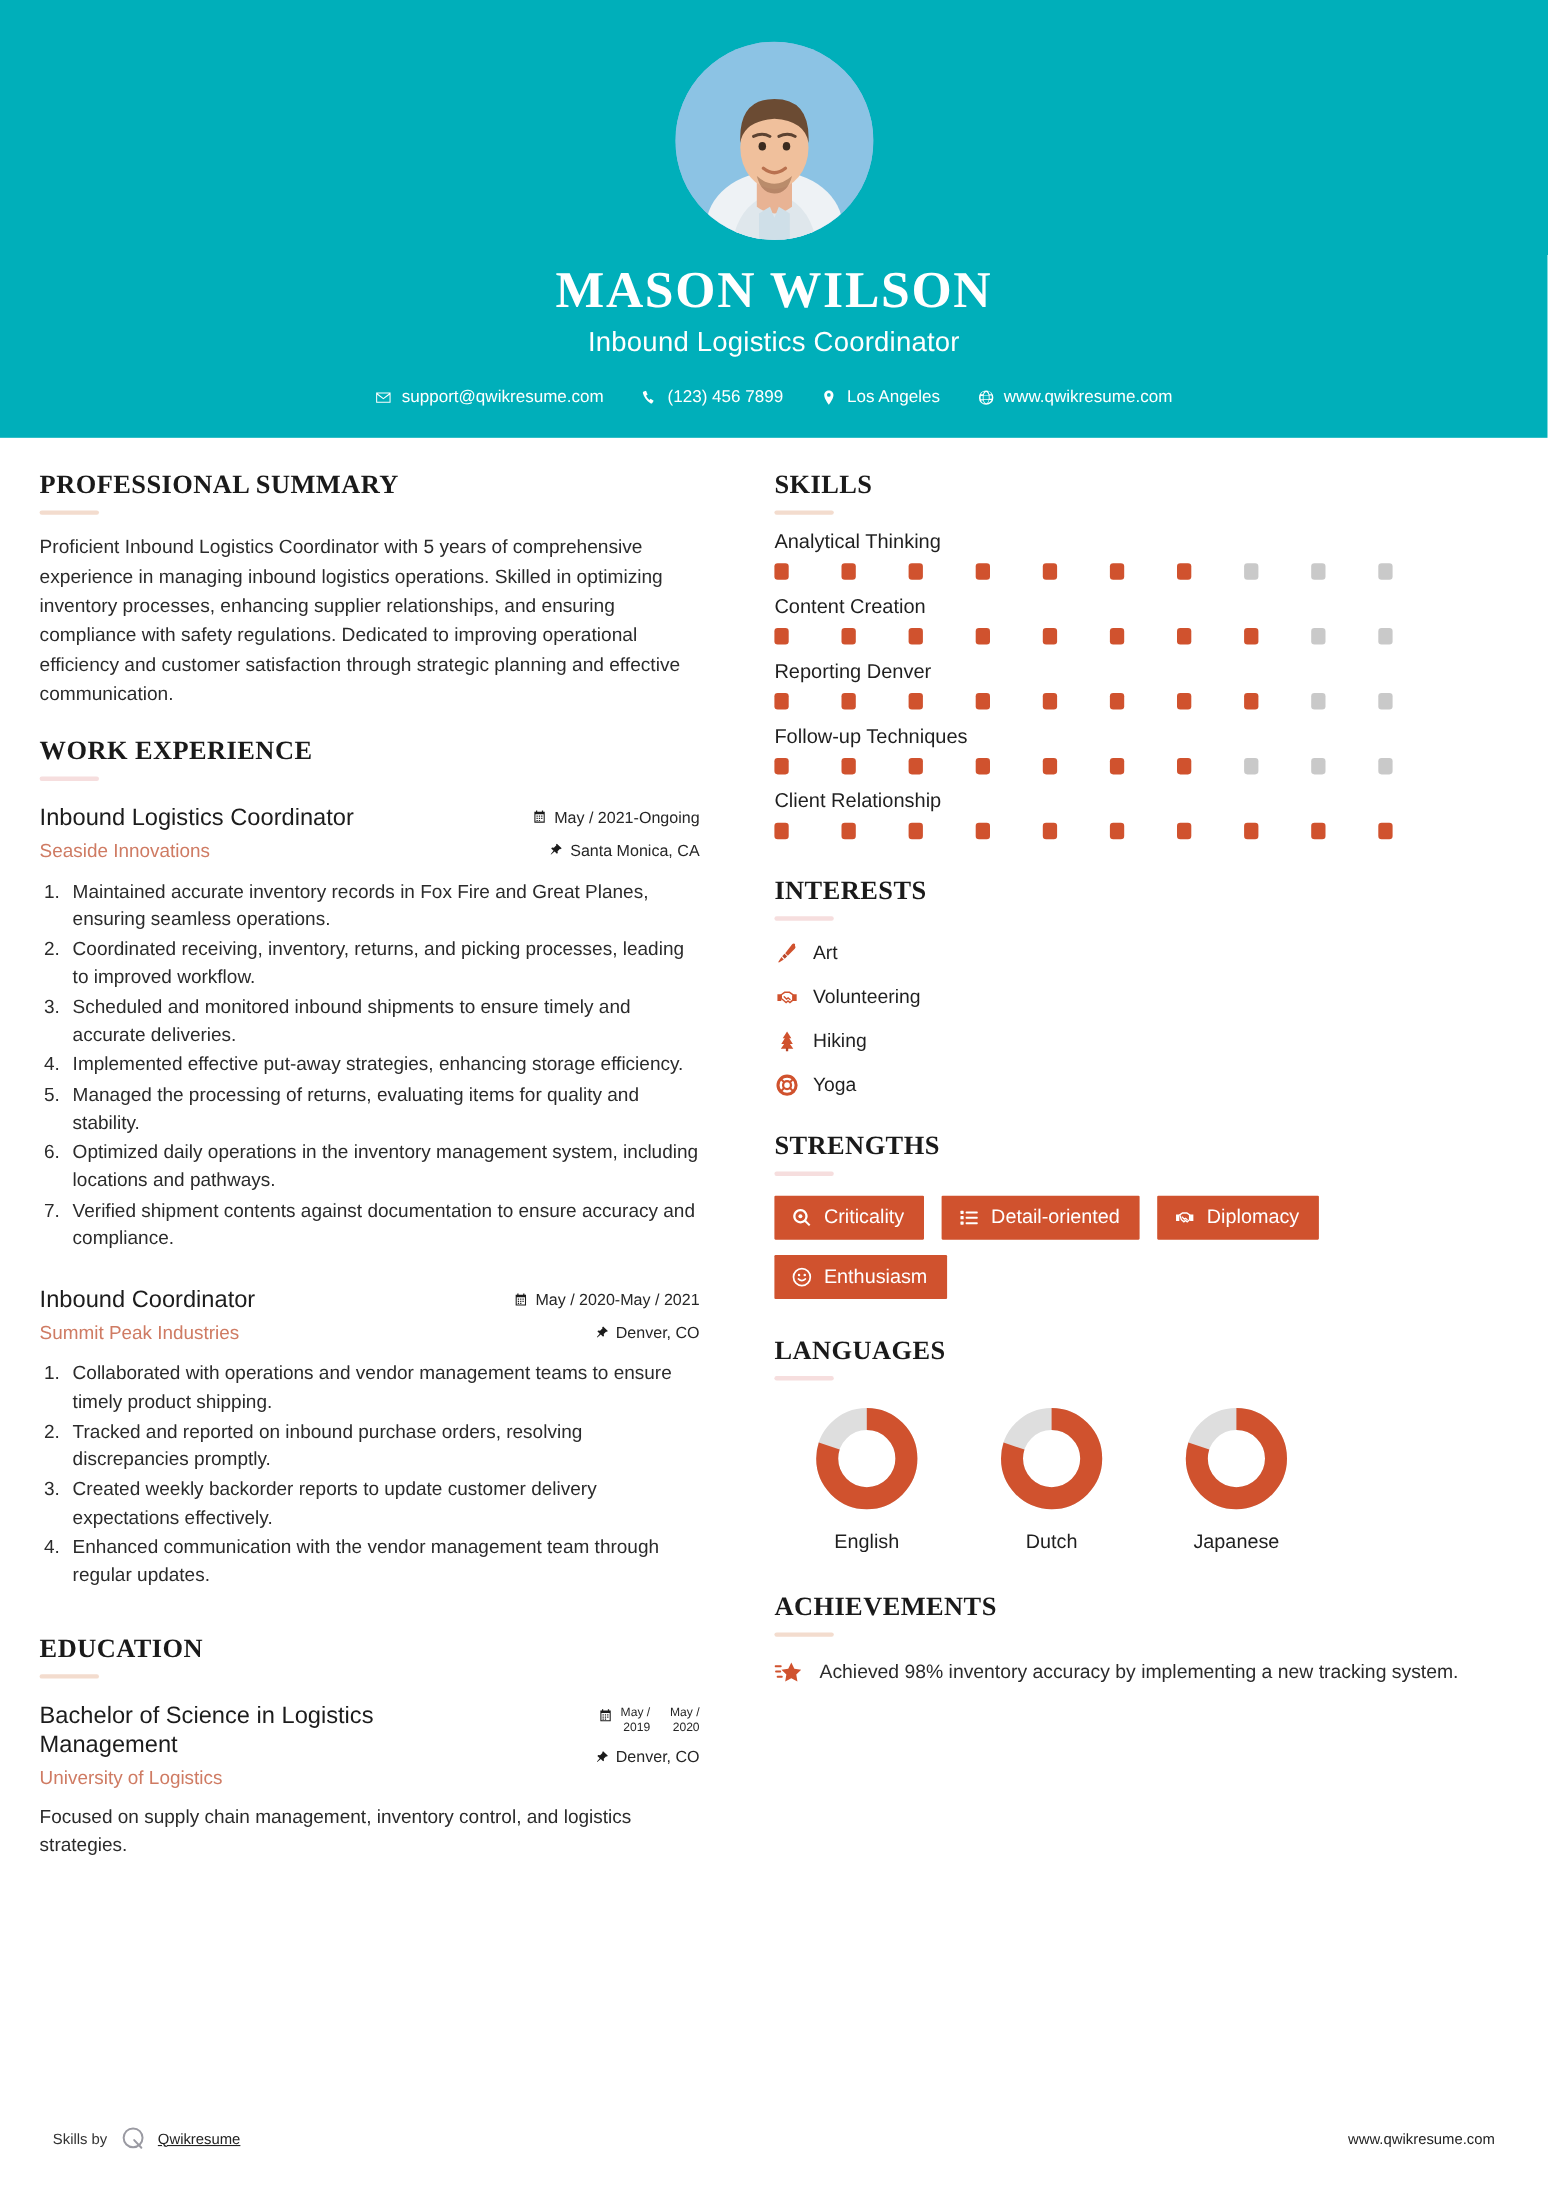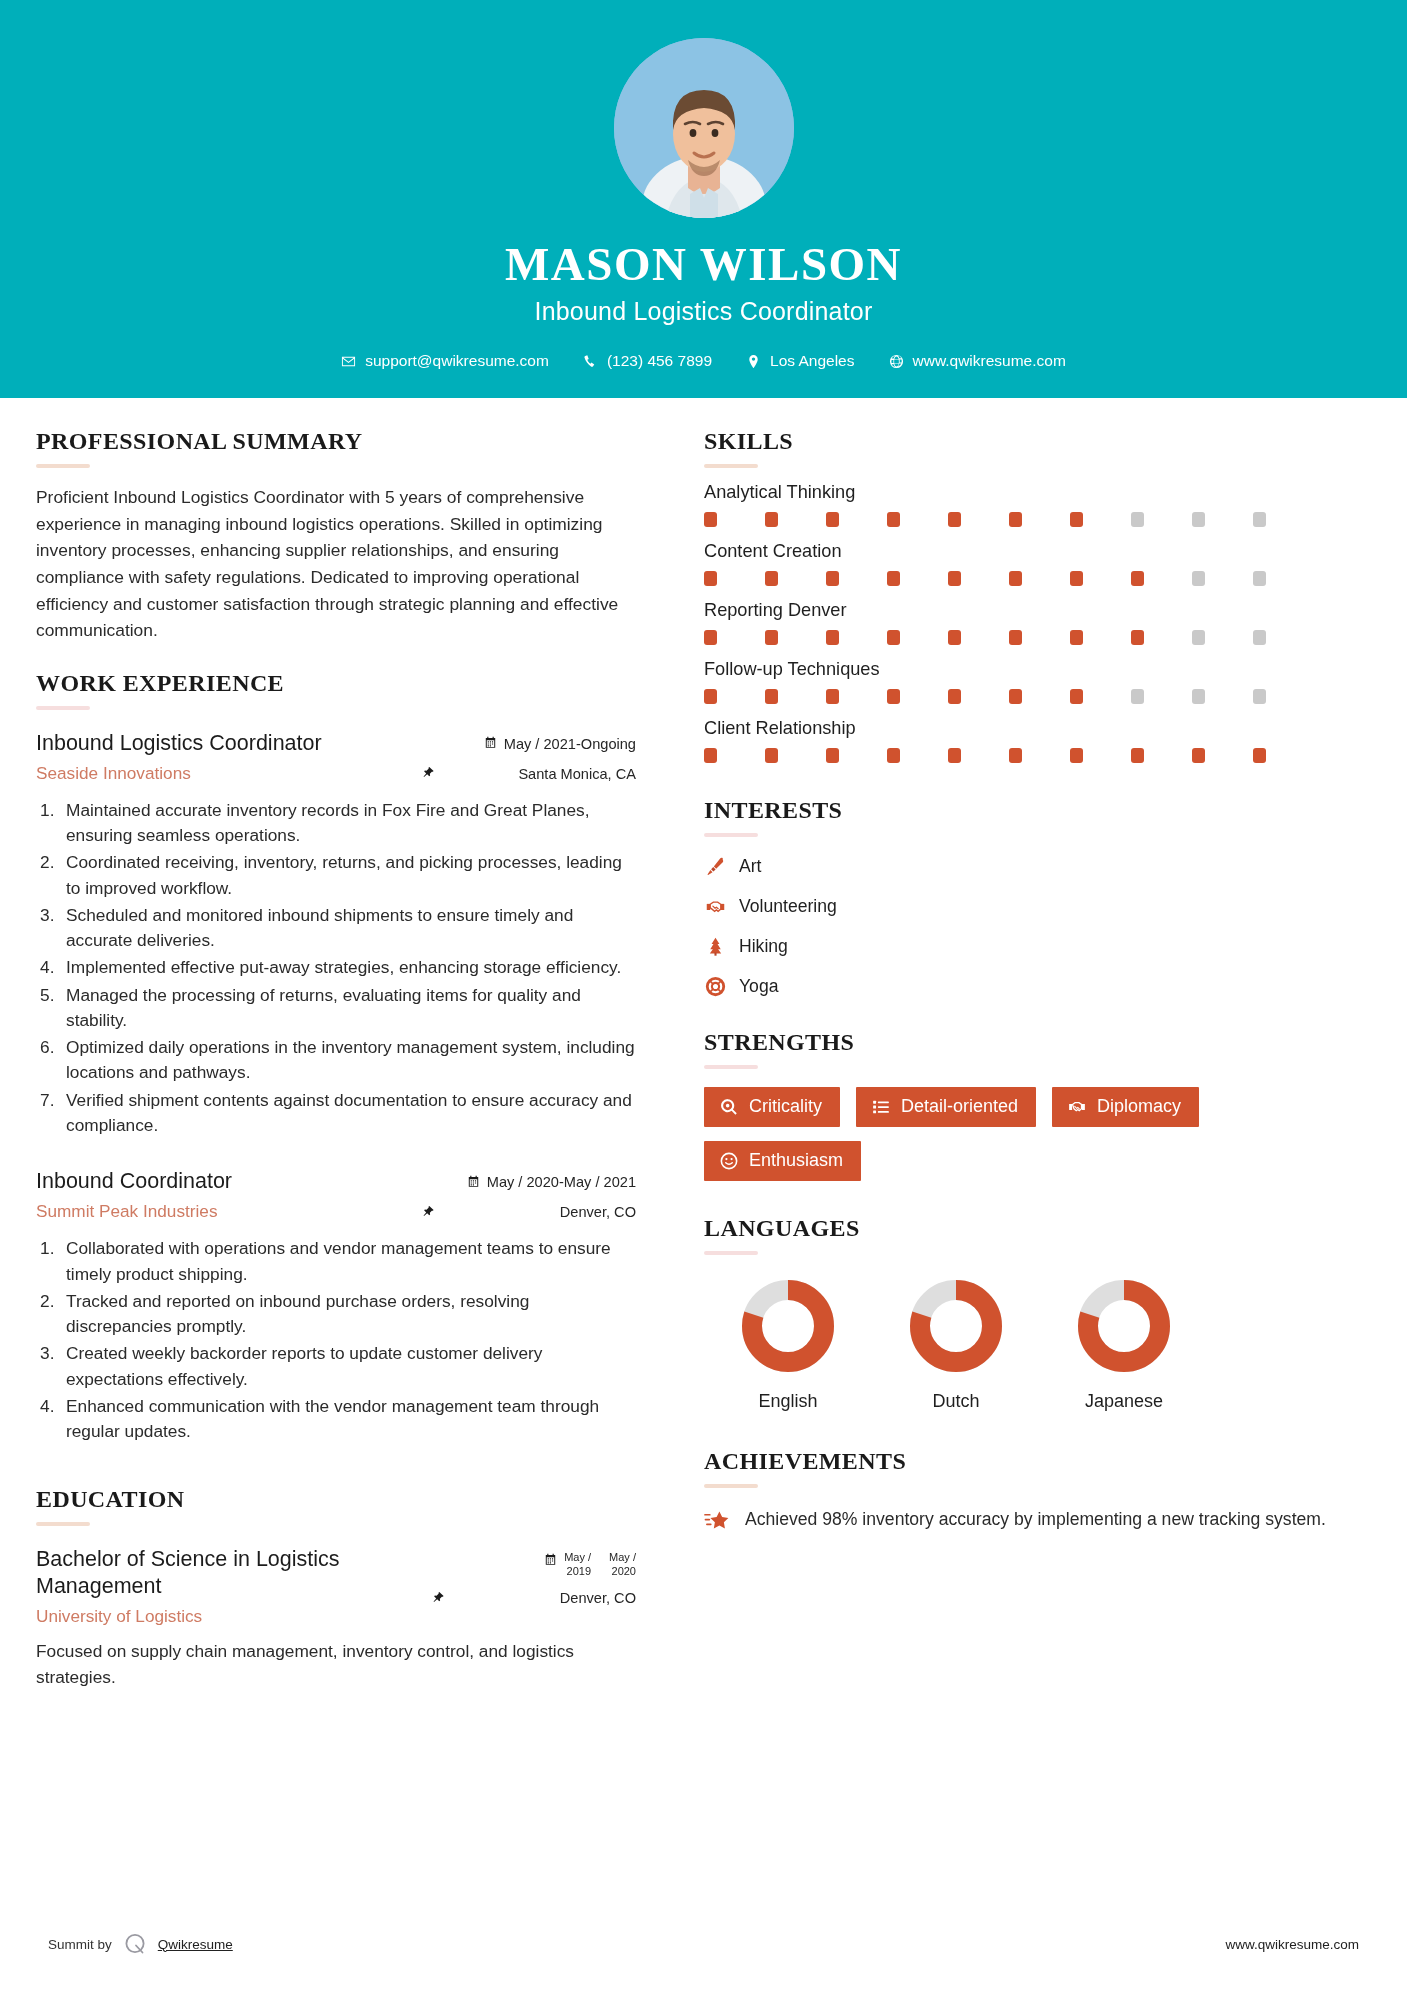--- a/index.html
+++ b/index.html
@@ -90,21 +90,21 @@
   .exp { margin-top: 20px; }
   .exp-top { display: flex; justify-content: space-between; align-items: flex-start; }
   .exp-left { flex: 1 1 auto; padding-right: 12px; }
   .exp-role { font-size: 21.5px; color: #1c1c1c; line-height: 1.22; }
   .exp-company { font-size: 17.2px; color: #cf7b63; margin-top: 7px; }
   .exp-meta { width: 215px; text-align: right; padding-top: 5px; flex: 0 0 auto;}
   .meta-row {
     display: flex; align-items: flex-start; justify-content: flex-end;
     gap: 7px; font-size: 14.6px; color: #262626; line-height: 1.3;
   }
-  .meta-row + .meta-row { margin-top: 11px; justify-content: space-between; }
+  .meta-row + .meta-row { margin-top: 11px; }
   .meta-row .mi { width: 13px; height: 14px; flex: 0 0 13px; display:inline-flex; align-items:center; justify-content:center; margin-top:1px;}
   .meta-row .mi svg { width: 13px; height: 13px; fill: #1c1c1c; }
   .bullets { margin-top: 14px; padding-left: 0; list-style: none; counter-reset: b; }
   .bullets li {
     counter-increment: b;
     position: relative;
     padding-left: 30px;
     font-size: 17.3px;
     line-height: 1.46;
     color: #2b2b2b;
@@ -607,21 +607,21 @@
               </svg>
           </span>
           <span class="ach-text">Achieved 98% inventory accuracy by implementing a new tracking system.</span>
         </div>
       </div>
     </div>
   </div>
 
   <div class="footer">
     <div class="footer-left">
-      <span>Summit by</span>
+      <span>Skills by</span>
       <span class="qlogo">
         <svg viewBox="0 0 24 24">
             <circle cx="12" cy="11.5" r="8.6" fill="none" stroke="#9a9aa2" stroke-width="1.8"></circle>
             <path d="M13 13.5 L19.5 20.5" stroke="#9a9aa2" stroke-width="1.8" stroke-linecap="round"></path>
           </svg>
       </span>
       <a class="qlink" href="#">Qwikresume</a>
     </div>
     <div class="footer-right">www.qwikresume.com</div>
   </div>

